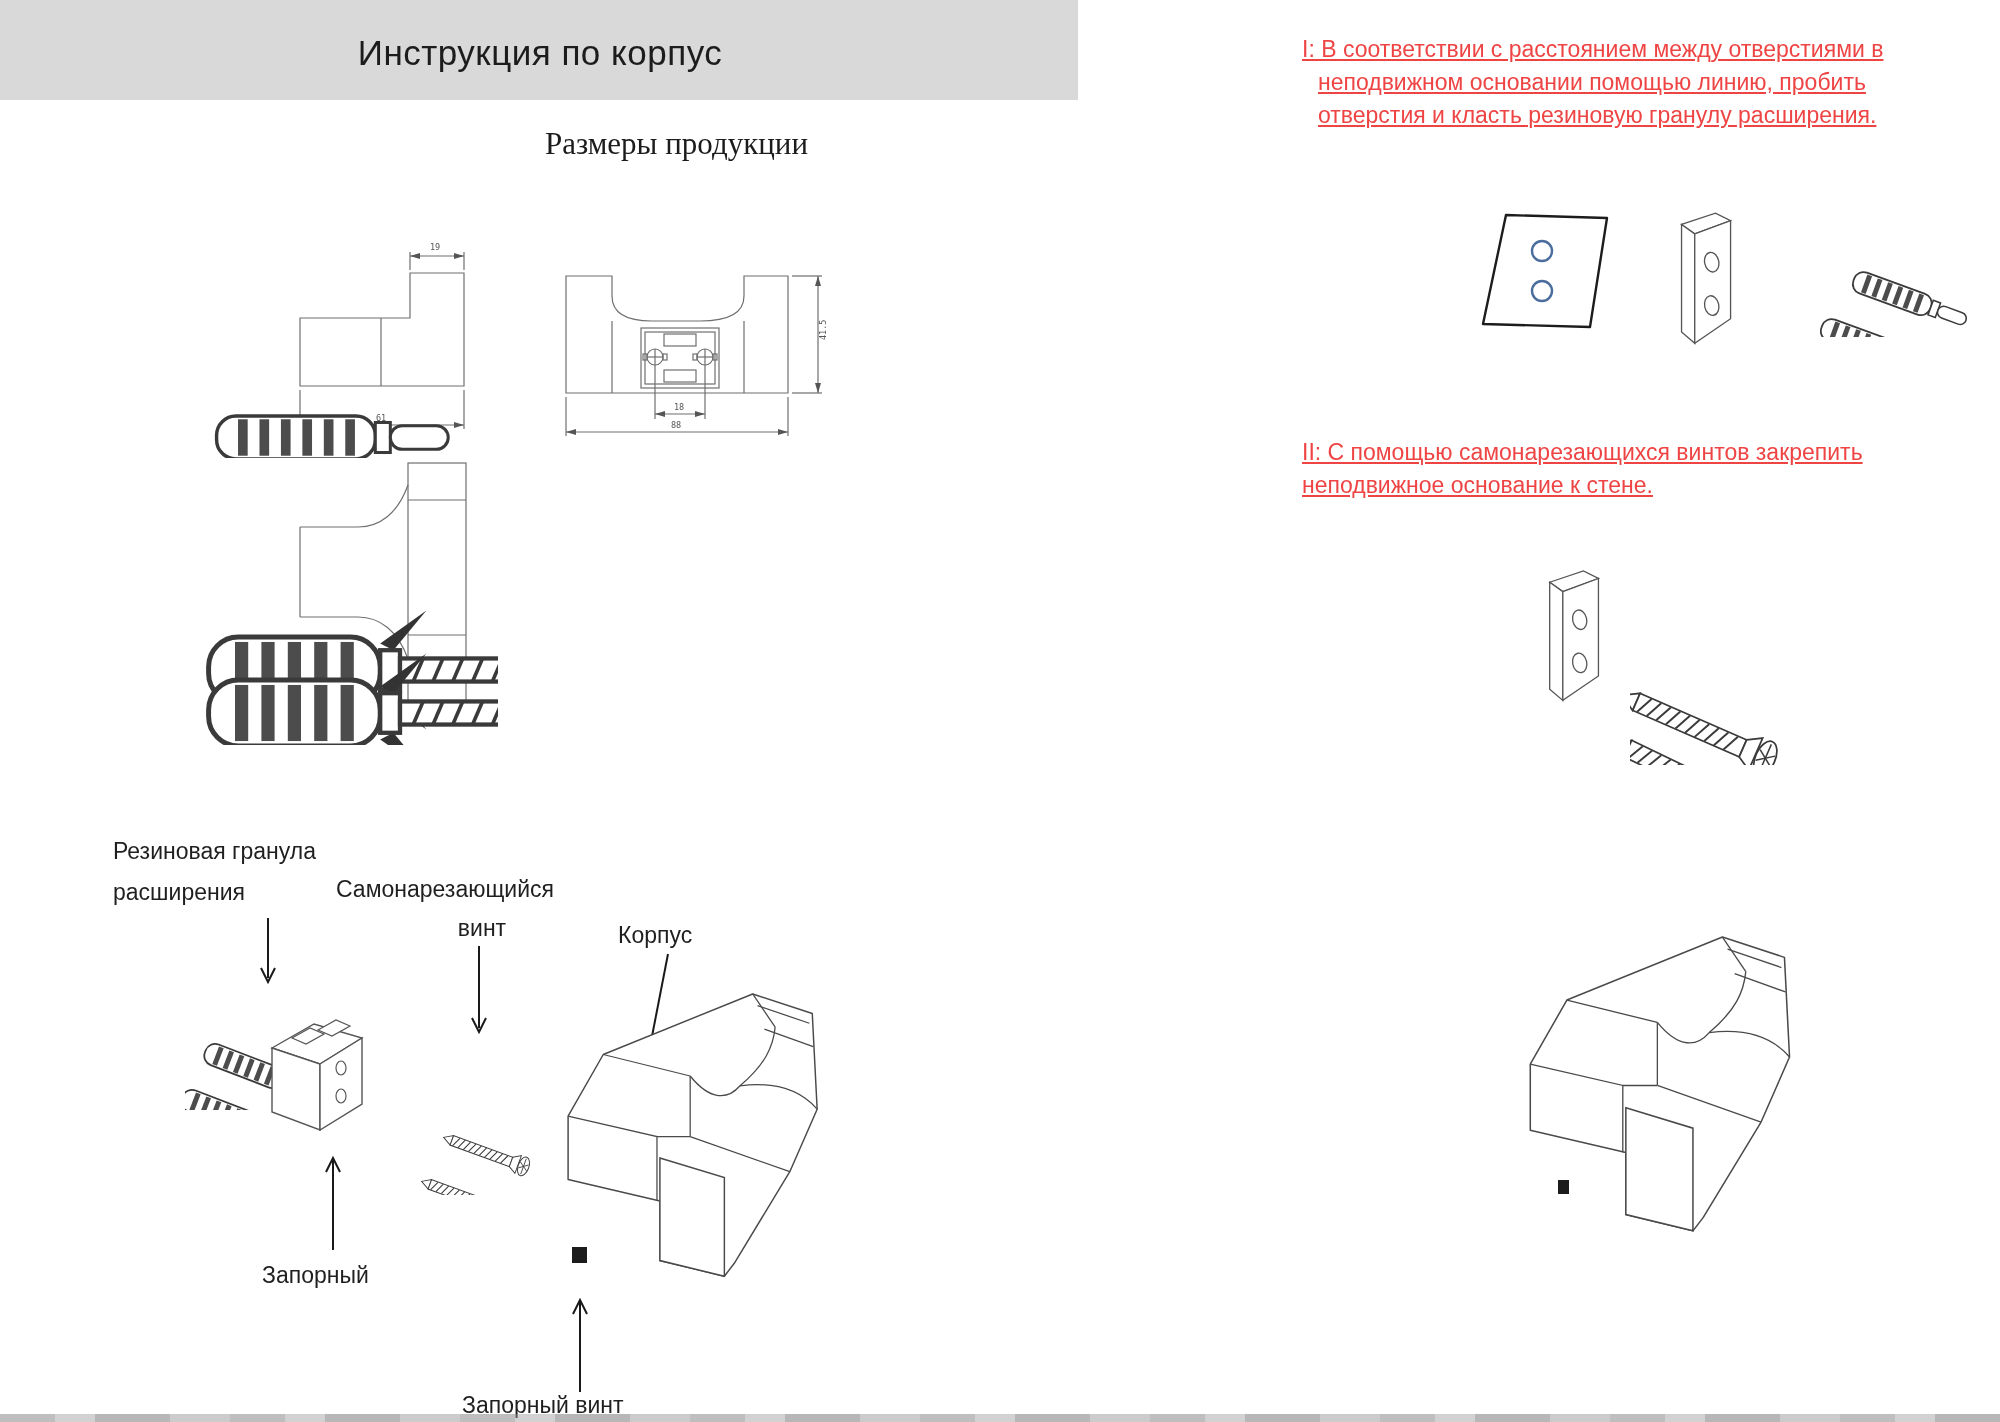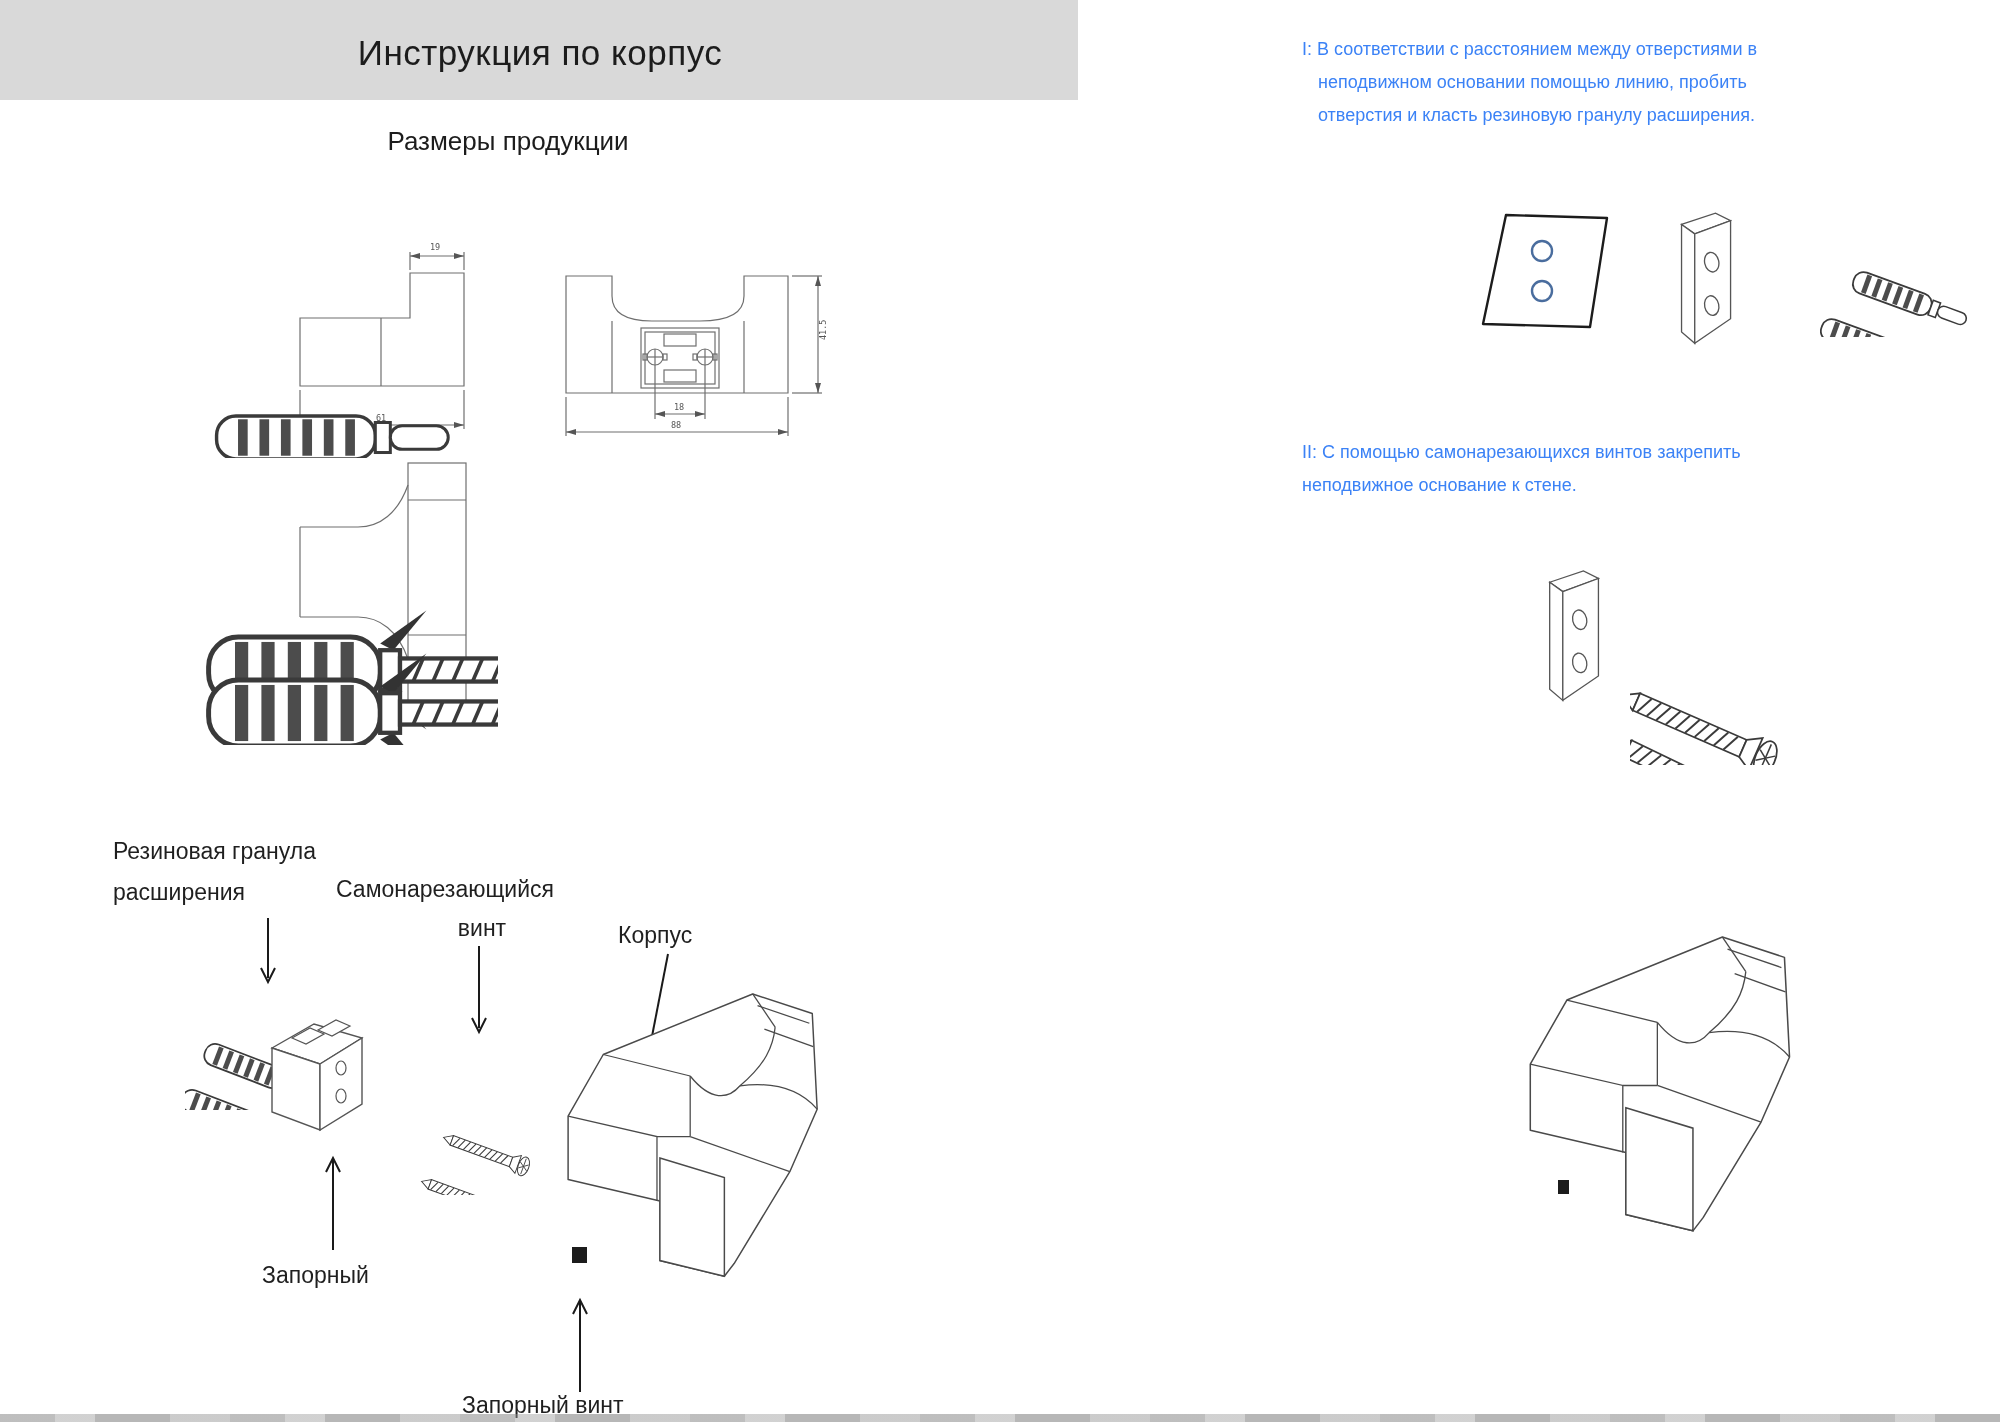--- a/index.html
+++ b/index.html
@@ -1,22 +1,22 @@
 <!DOCTYPE html>
 <html><head>
 <meta charset="utf-8">
 <style>
   html,body{margin:0;padding:0;background:#ffffff;}
   #page{position:relative;width:2000px;height:1422px;background:#ffffff;overflow:hidden;
         font-family:"Liberation Sans", sans-serif;color:#262626;}
   .abs{position:absolute;}
   #banner{left:0;top:0;width:1078px;height:100px;background:#d9d9d9;}
   #title{left:180px;top:33px;width:720px;text-align:center;font-size:35px;color:#1c1c1c;letter-spacing:.5px;}
-  #subtitle{left:208px;top:126px;width:600px;text-align:center;font-size:26px;color:#1c1c1c;}
-  .step-text{font-size:18px;line-height:33px;color:#3b82f6;white-space:nowrap;}
+  #subtitle{left:208px;top:126px;width:600px;text-align:right;font-size:31px;color:#1c1c1c;font-family:Liberation Serif, serif;}
+  .step-text{font-size:23px;line-height:33px;color:#ef4444;white-space:nowrap;text-decoration:underline;}
   .indent{padding-left:16px;}
   .plabel{font-size:23px;color:#1f1f1f;white-space:nowrap;}
   .blacksq{background:#1c1c1c;}
   svg{display:block;}
   .dim{font-size:8.5px;fill:#555;font-family:"DejaVu Sans Mono", monospace;}
   #bottom-noise{left:0;bottom:0;width:2000px;height:8px;opacity:.45;
     background:repeating-linear-gradient(90deg,#6f6f6f 0 55px,#9a9a9a 55px 95px,#5f5f5f 95px 170px,#8d8d8d 170px 230px);}
 </style>
 </head>
 <body>

